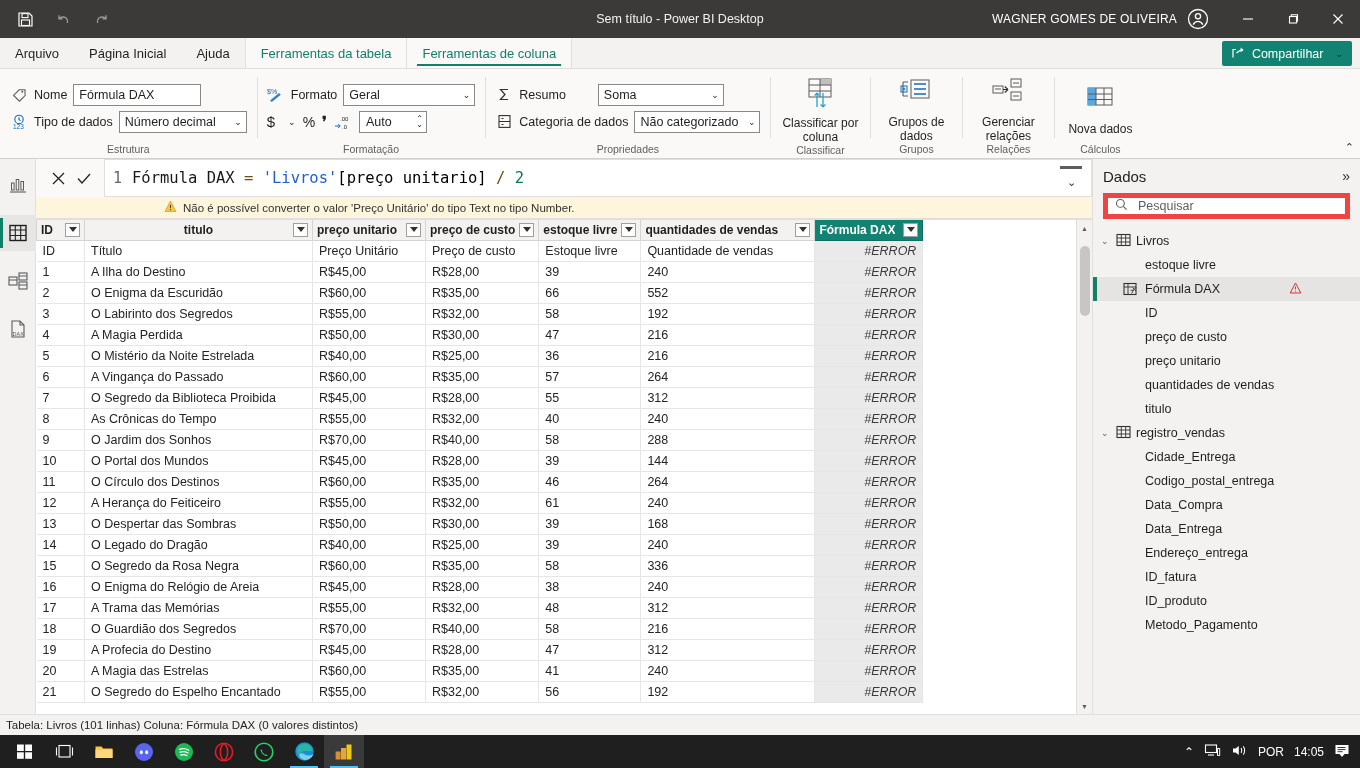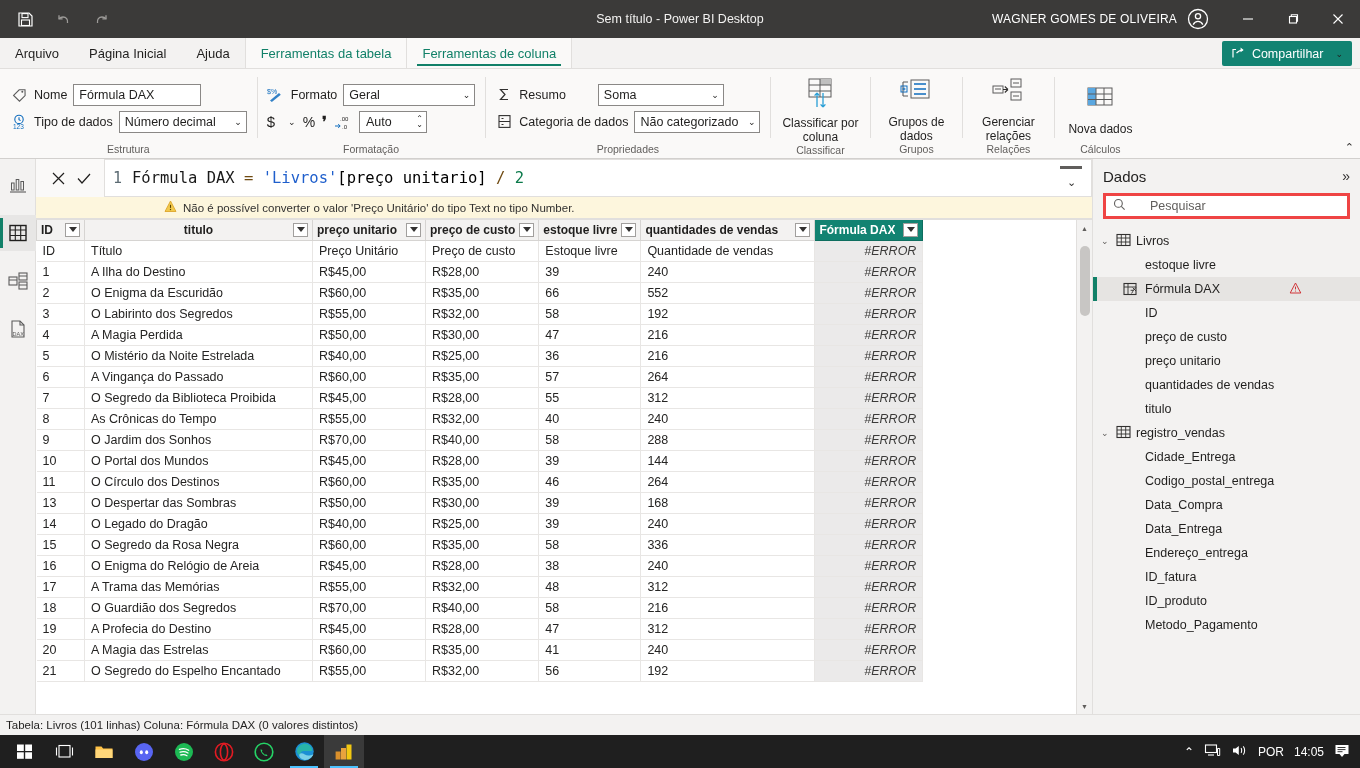--- a/index.html
+++ b/index.html
@@ -198,22 +198,22 @@
     width: 268px; background: #f3f2f1; border-left: 1px solid #e1dfdd;
     display: flex; flex-direction: column;
   }
   .dp-head {
     height: 34px; display: flex; align-items: center; justify-content: space-between;
     padding: 0 10px 0 10px;
   }
   .dp-title { font-size: 15px; color: #201f1e; }
   .dp-exp { font-size: 14px; color: #323130; cursor: pointer; }
   .dp-search {
-    margin: 0 10px 8px 10px; height: 26px; background: #fff; border: 3px solid #ef4444;
-    display: flex; align-items: center; gap: 24px; padding: 0 7px;
+    margin: 0 10px 8px 10px; height: 26px; background: #fff; border: 5px solid #ef4444;
+    display: flex; align-items: center; gap: 10px; padding: 0 7px;
   }
   .dp-search-ph { font-size: 12.5px; color: #605e5c; }
   .dp-tree { flex: 1; overflow: hidden; padding-top: 2px; }
   .tnode {
     height: 24px; display: flex; align-items: center; gap: 5px;
     font-size: 12.5px; color: #201f1e; position: relative; cursor: pointer;
   }
   .tnode.tbl { padding-left: 8px; }
   .tnode.fld { padding-left: 52px; }
   .tnode.fld.sel { background: #e6e4e2; }
@@ -742,20 +742,29 @@
               <tr>
                 <td style="width: 48px;">11</td>
                 <td style="width: 228px;">O Círculo dos Destinos</td>
                 <td style="width: 113px;">R$60,00</td>
                 <td style="width: 112px;">R$35,00</td>
                 <td style="width: 95px;">46</td>
                 <td style="width: 174px;">264</td>
                 <td class="errc" style="width: 108px;">#ERROR</td>
               </tr>
               <tr>
+                <td style="width: 48px;">12</td>
+                <td style="width: 228px;">A Herança do Feiticeiro</td>
+                <td style="width: 113px;">R$55,00</td>
+                <td style="width: 112px;">R$32,00</td>
+                <td style="width: 95px;">61</td>
+                <td style="width: 174px;">240</td>
+                <td class="errc" style="width: 108px;">#ERROR</td>
+              </tr>
+              <tr>
                 <td style="width: 48px;">13</td>
                 <td style="width: 228px;">O Despertar das Sombras</td>
                 <td style="width: 113px;">R$50,00</td>
                 <td style="width: 112px;">R$30,00</td>
                 <td style="width: 95px;">39</td>
                 <td style="width: 174px;">168</td>
                 <td class="errc" style="width: 108px;">#ERROR</td>
               </tr>
               <tr>
                 <td style="width: 48px;">14</td>

